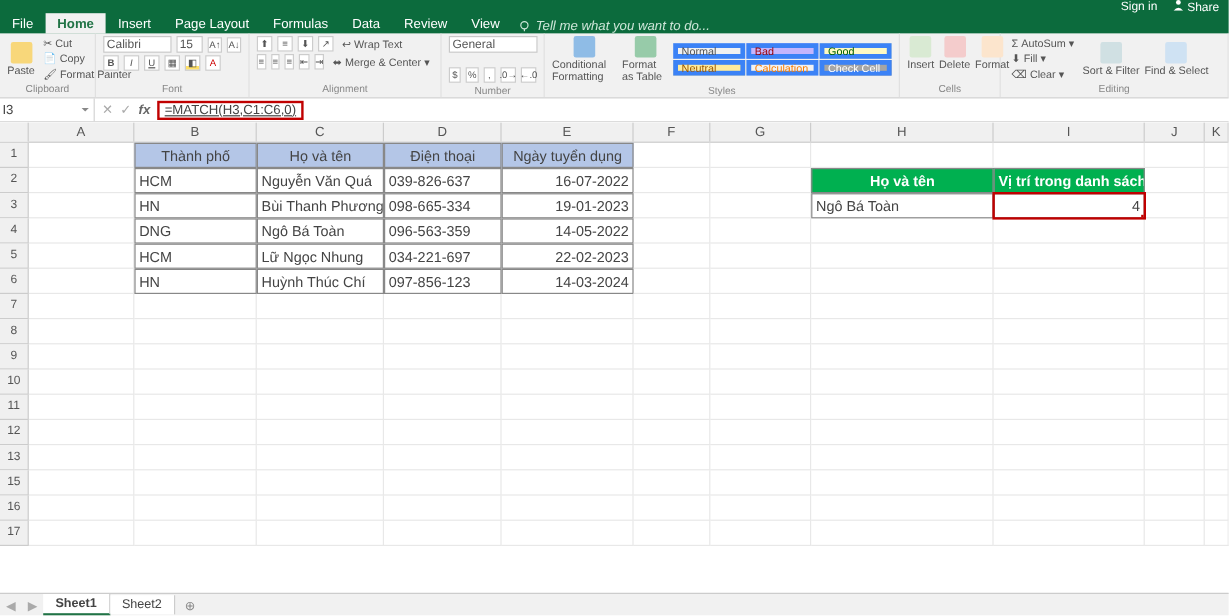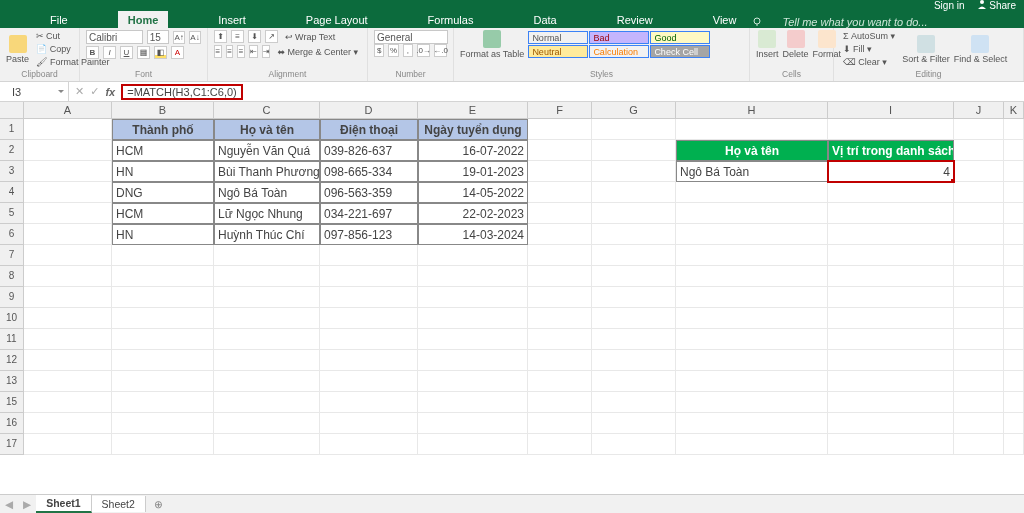--- a/index.html
+++ b/index.html
@@ -2,54 +2,54 @@
 <html><head>
 <meta charset="utf-8">
 <style>
 * { box-sizing: border-box; margin: 0; padding: 0; font-family: "Segoe UI", Arial, sans-serif; }
 body { background: #fff; width: 1024px; height: 513px; overflow: hidden; font-size: 11px; color: #444; position: relative; }
 
 .titlebar { background: #0c6b3d; height: 10px; display: flex; justify-content: flex-end; align-items: center; padding: 0 8px; color: #fff; font-size: 10px; gap: 12px; }
 .titlebar span { cursor: pointer; }
 
 .tabs { background: #0c6b3d; height: 18px; display: flex; align-items: flex-end; color: #fff; font-size: 11px; }
-.tabs .tab { padding: 3px 10px 2px; cursor: pointer; margin-left: 40px; }
+.tabs .tab { padding: 3px 10px 2px; cursor: pointer; }
 .tabs .tab.active { background: #f1f1f1; color: #217346; font-weight: 600; }
-.tabs .tell { font-style: italic; color: #cde6d8; margin-left: 6px; display: flex; align-items: center; gap: 20px; }
+.tabs .tell { font-style: italic; color: #cde6d8; margin-left: 6px; display: flex; align-items: center; gap: 4px; }
 .tell svg { width: 10px; height: 10px; }
 
 .ribbon { background: #f1f1f1; height: 54px; border-bottom: 1px solid #d4d4d4; display: flex; font-size: 9px; color: #555; }
 .ribbon .group { border-right: 1px solid #e0e0e0; padding: 2px 6px 0; display: flex; flex-direction: column; justify-content: space-between; }
 .ribbon .gname { font-size: 8.5px; color: #888; text-align: center; padding: 1px 0 2px; }
 .ribbon .grow { display: flex; gap: 4px; align-items: center; }
 .ribbon .biglabel { display: flex; flex-direction: column; align-items: center; gap: 1px; font-size: 9px; }
 .ribbon .biglabel .ic { width: 18px; height: 18px; background: #ccc; border-radius: 2px; }
 .ribbon .btn { padding: 1px 3px; cursor: pointer; white-space: nowrap; }
 .ribbon .sel { border: 1px solid #c8c8c8; background: #fff; padding: 0 2px; height: 14px; display: inline-flex; align-items: center; font-size: 10px; }
-.stylecell { width: 60px; height: 13px; border: 1px solid #3b82f6; font-size: 9px; padding: 0 3px; display: flex; align-items: center; }
+.stylecell { width: 60px; height: 13px; border: 4px solid #3b82f6; font-size: 9px; padding: 0 3px; display: flex; align-items: center; }
 .ic-sm { width: 13px; height: 13px; display: inline-flex; align-items: center; justify-content: center; border: 1px solid #ccc; background: #fff; font-size: 8px; }
 
 .fbar { height: 20px; border-bottom: 1px solid #d4d4d4; display: flex; align-items: center; font-size: 11px; }
-.namebox { width: 69px; border-right: 1px solid #d4d4d4; padding: 0 12px; height: 100%; display: flex; align-items: center; position: relative; }
+.namebox { width: 79px; border-right: 1px solid #d4d4d4; padding: 0 2px; height: 100%; display: flex; align-items: center; position: relative; }
 .namebox::after { content: ''; position: absolute; right: 4px; top: 8px; border: 3px solid transparent; border-top-color: #888; }
 .fbtns { display: flex; align-items: center; gap: 6px; padding: 0 6px; color: #aaa; }
 .fbtns .fx { font-style: italic; font-weight: bold; color: #666; }
-.formula-input { flex: 1; padding: 0 4px; height: 100%; display: flex; align-items: center; }
+.formula-input { flex: 1; padding: 0 4px; height: 100%; display: flex; align-items: center; text-decoration: underline; }
 .formula-hl { border: 2px solid #c00000; padding: 0 4px; height: 16px; display: flex; align-items: center; min-width: 120px; margin-left: -4px; }
 
 .sheet { position: relative; height: 392px; overflow: hidden; background: #fff; }
 .colheads { display: flex; height: 17px; border-bottom: 1px solid #ccc; background: #f0f0f0; position: sticky; top: 0; }
 .selall { width: 24px; border-right: 1px solid #ccc; background: #f0f0f0; }
 .ch { border-right: 1px solid #ccc; text-align: center; font-size: 11px; color: #555; line-height: 16px; }
 .rows { }
 .row { display: flex; height: 21px; }
 .rh { width: 24px; border-right: 1px solid #ccc; border-bottom: 1px solid #ccc; background: #f0f0f0; text-align: center; font-size: 10px; color: #555; line-height: 20px; }
 .cell { border-right: 1px solid #e8e8e8; border-bottom: 1px solid #e8e8e8; padding: 0 3px; font-size: 12px; line-height: 20px; overflow: hidden; white-space: nowrap; position: relative; }
 .b-all { border: 1px solid #888; }
-.hdr1 { background: #b4c6e7; text-align: center; font-weight: 700; }
+.hdr1 { background: #b4c6e7; text-align: center; font-weight: 400; }
 .hdr2 { background: #00b050; color: #fff; text-align: center; font-weight: 600; }
 .right { text-align: right; }
 .active-cell { outline: 2px solid #c00000; outline-offset: -1px; z-index: 2; }
 .active-cell::after { content:''; position:absolute; right:-3px; bottom:-3px; width:5px; height:5px; background:#c00000; }
 
 .sheetbar { position: absolute; bottom: 0; left: 0; right: 0; height: 19px; border-top: 1px solid #ccc; background: #f1f1f1; display: flex; align-items: center; font-size: 10.5px; }
 .sbt { padding: 2px 10px; border-right: 1px solid #ccc; cursor: pointer; background: #fff; }
 .sbt.active { border-bottom: 2px solid #217346; font-weight: 600; }
 .sarrow { padding: 0 5px; color: #aaa; cursor: pointer; }
 .plus { padding: 0 8px; color: #888; cursor: pointer; } 
@@ -136,34 +136,38 @@
         <span class="ic-sm">≡</span>
         <span class="ic-sm">≡</span>
         <span class="ic-sm">⇤</span>
         <span class="ic-sm">⇥</span>
         <span class="btn">⬌ <span>Merge &amp; Center</span> ▾</span>
       </div>
     </div>
     <div class="gname">Alignment</div>
   </div>
   <div class="group" style="width:86px">
-    <div style="display:flex;flex-direction:column;gap:0">
+    <div style="display:flex;flex-direction:column;gap:12px">
       <span class="sel" style="width:74px">General</span>
       <div class="grow">
         <span class="ic-sm">$</span>
         <span class="ic-sm">%</span>
         <span class="ic-sm">,</span>
         <span class="ic-sm">.0→</span>
         <span class="ic-sm">←.0</span>
       </div>
     </div>
     <div class="gname">Number</div>
   </div>
   <div class="group" style="width:296px">
     <div class="grow">
+      <div class="biglabel">
+          <div class="ic" style="background:#8fbce6"></div>
+          <span>Conditional Formatting</span>
+        </div>
       <div class="biglabel">
           <div class="ic" style="background:#97cba9"></div>
           <span>Format as Table</span>
         </div>
       <div style="display:grid;grid-template-columns:repeat(3,60px);gap:1px">
         <div class="stylecell">Normal</div>
         <div class="stylecell" style="background:#c4b5fd;color:#9c0006">Bad</div>
         <div class="stylecell" style="background:#fef9c3;color:#006100">Good</div>
         <div class="stylecell" style="background:#ffeb9c;color:#9c5700">Neutral</div>
         <div class="stylecell" style="background:#f2f2f2;color:#fa7d00">Calculation</div>

